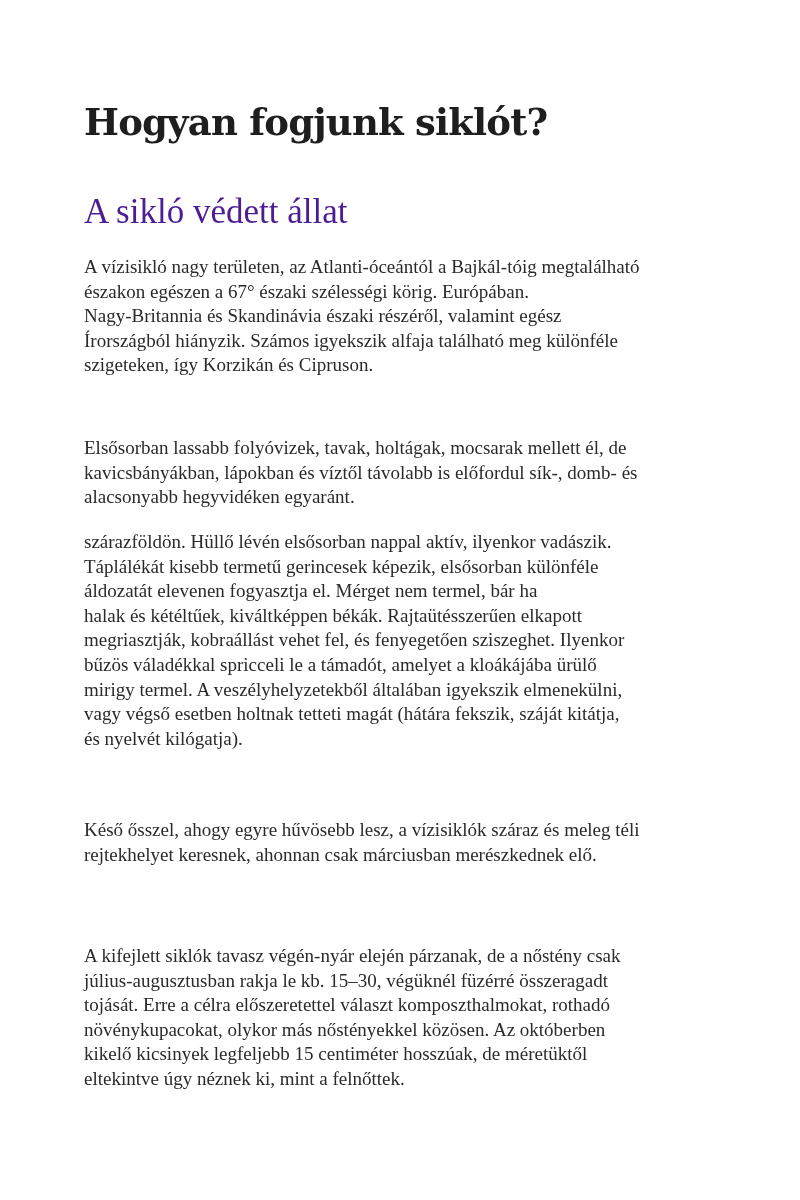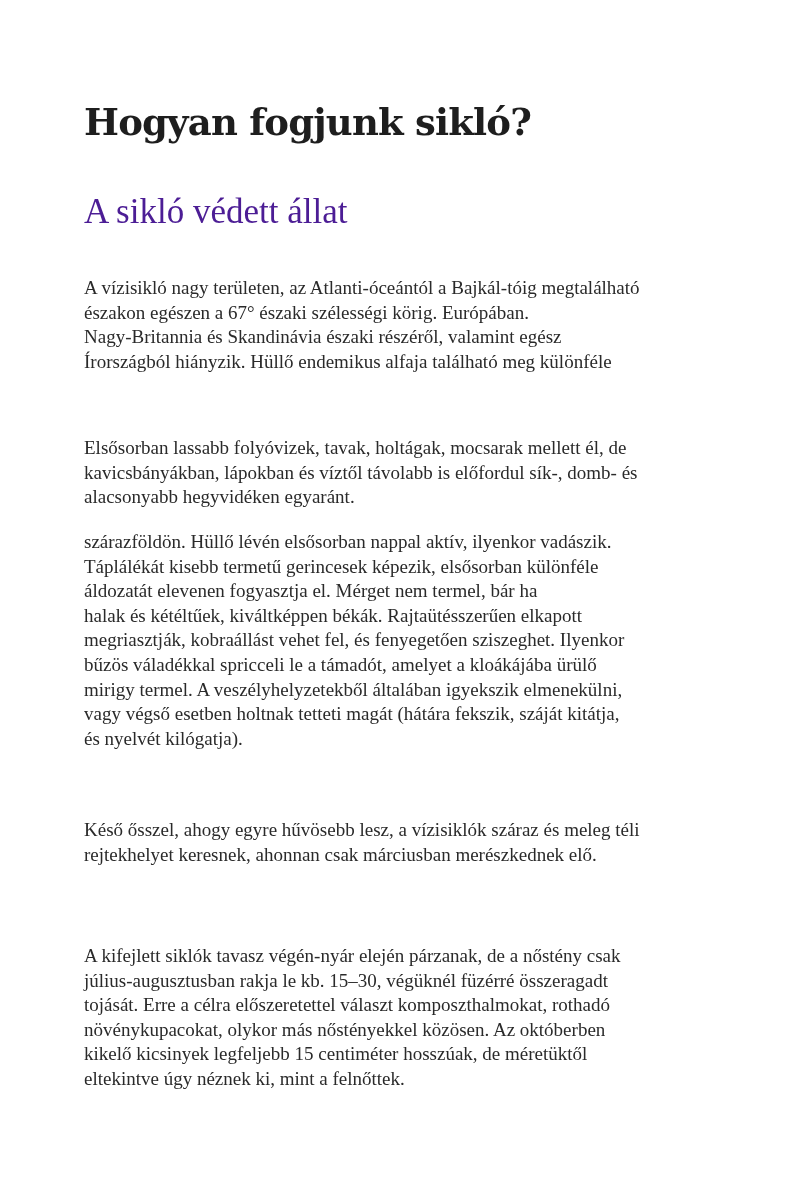--- a/index.html
+++ b/index.html
@@ -52,38 +52,39 @@
       width: 650px;
       font-family: "Liberation Serif", serif;
       font-size: 19px;
       line-height: 24.6px;
       color: #2a2a2a;
     }
     .para .line {
       display: block;
       white-space: nowrap;
     }
-    #p1 { top: 276px; }
+    #p1 { top: 255px; }
     #p2 { top: 436px; }
     #p3 { top: 530px; }
     #p4 { top: 818px; }
     #p5 { top: 944px; }
   </style>
 </head>
 <body>
 
 <div class="page">
-  <h1 class="title">Hogyan fogjunk sikló?</h1>
+  <h1 class="title">Hogyan fogjunk siklót?</h1>
   <h2 class="subtitle">A sikló védett állat</h2>
 
   <p class="para" id="p1">
     <span class="line">A vízisikló nagy területen, az Atlanti-óceántól a Bajkál-tóig megtalálható</span>
     <span class="line">északon egészen a 67° északi szélességi körig. Európában.</span>
     <span class="line">Nagy-Britannia és Skandinávia északi részéről, valamint egész</span>
-    <span class="line">Írországból hiányzik. Hüllő endemikus alfaja található meg különféle</span>
+    <span class="line">Írországból hiányzik. Számos igyekszik alfaja található meg különféle</span>
+    <span class="line">szigeteken, így Korzikán és Cipruson.</span>
   </p>
 
   <p class="para" id="p2">
     <span class="line">Elsősorban lassabb folyóvizek, tavak, holtágak, mocsarak mellett él, de</span>
     <span class="line">kavicsbányákban, lápokban és víztől távolabb is előfordul sík-, domb- és</span>
     <span class="line">alacsonyabb hegyvidéken egyaránt.</span>
   </p>
 
   <p class="para" id="p3">
     <span class="line">szárazföldön. Hüllő lévén elsősorban nappal aktív, ilyenkor vadászik.</span>

